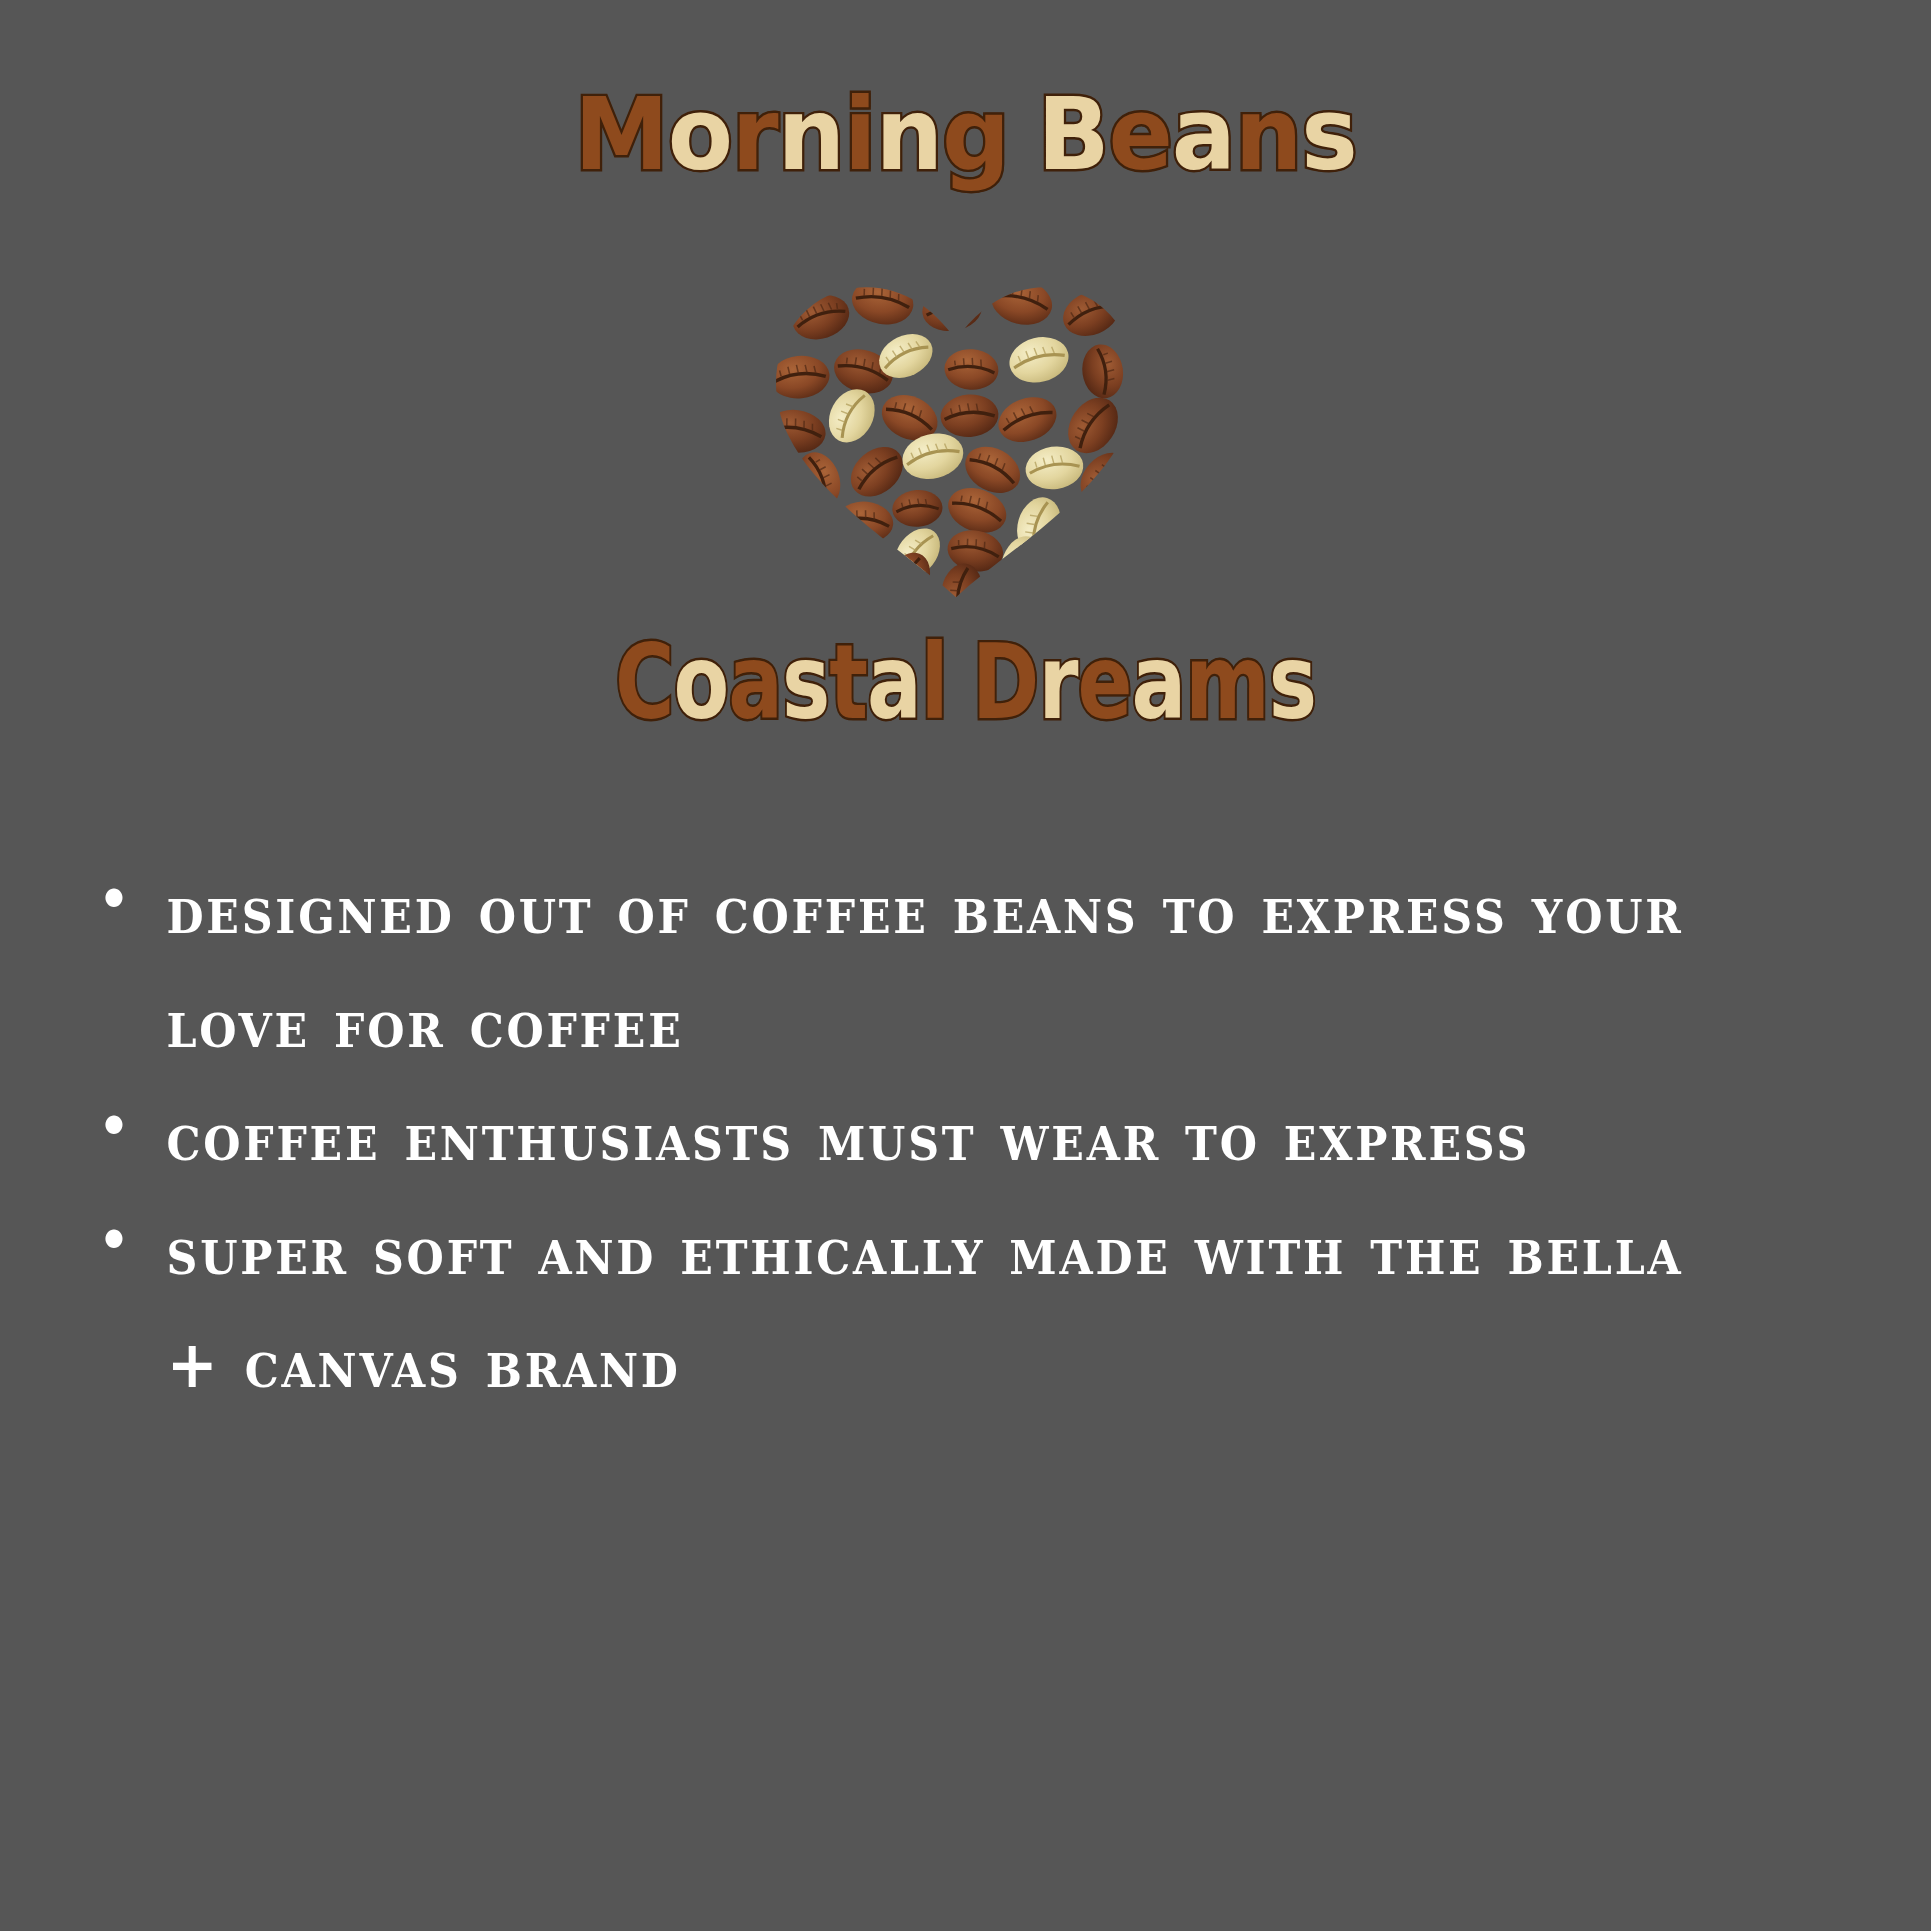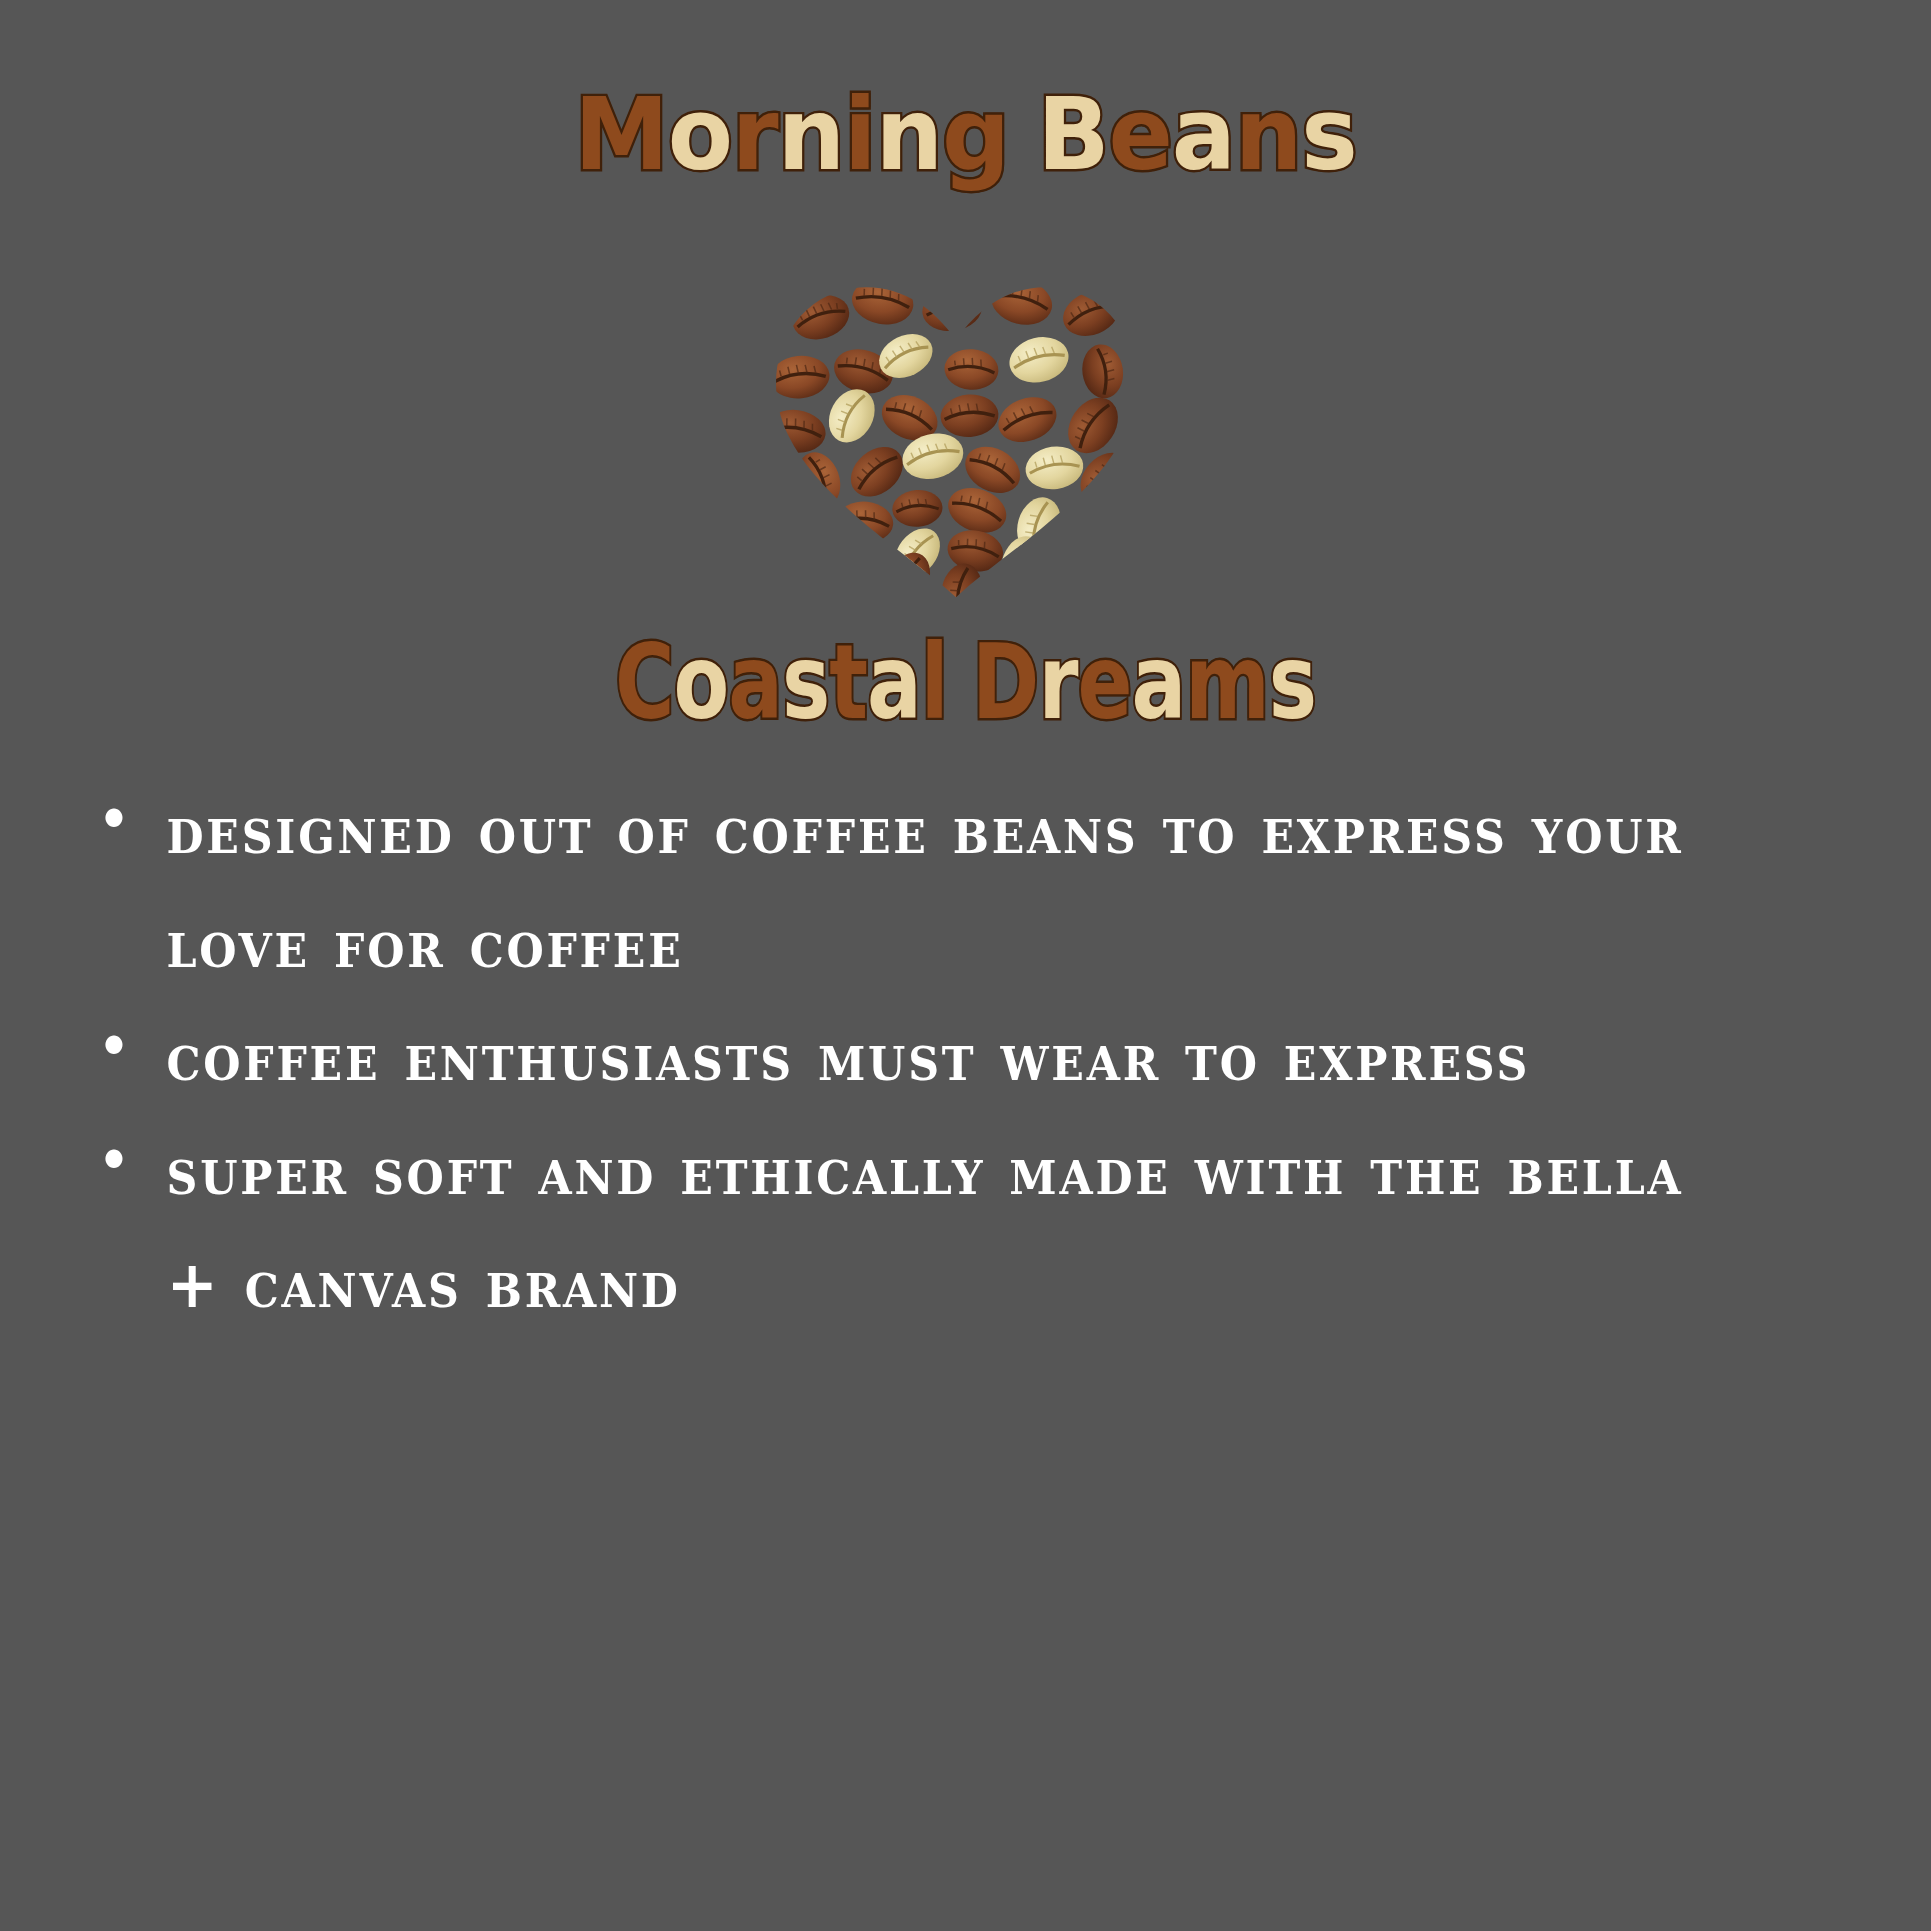--- a/index.html
+++ b/index.html
@@ -82,21 +82,21 @@
   #bean-heart svg {
     display: block;
     width: 386px;
     height: 348px;
   }
 
   
   #feature-list {
     position: absolute;
     left: 93px;
-    top: 774px;
+    top: 854px;
     width: 1767px;
     margin: 0;
     padding: 0;
     list-style: none;
   }
   #feature-list li {
     position: relative;
     color: #FFFFFF;
     font-family: "DejaVu Serif", serif;
     font-weight: bold;

